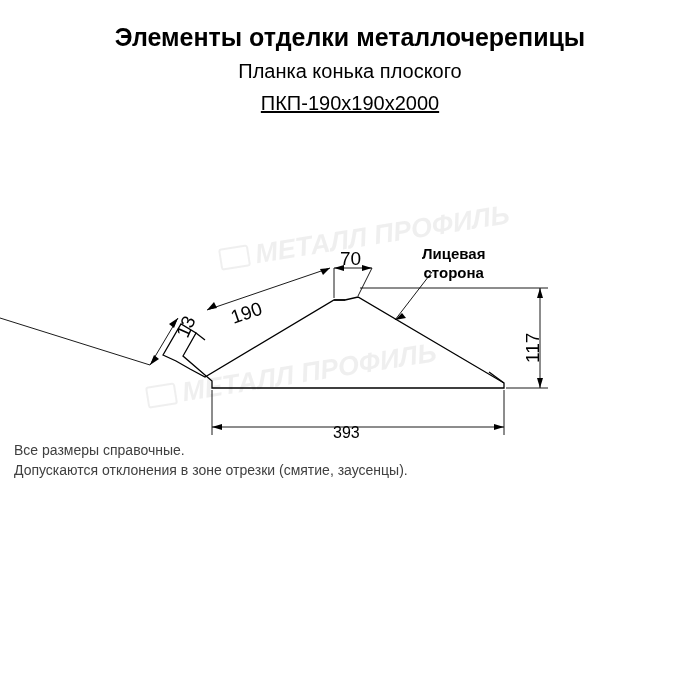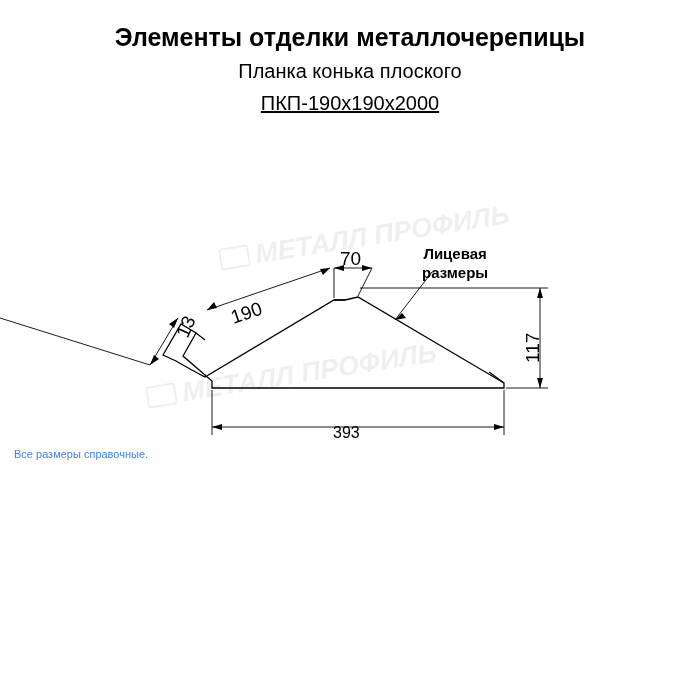--- a/index.html
+++ b/index.html
@@ -95,24 +95,24 @@
   .face-label {
     position: absolute;
     font-size: 15px;
     font-weight: bold;
     line-height: 19px;
     white-space: nowrap;
   }
   .footer {
     position: absolute;
     left: 14px;
-    bottom: 28px;
-    font-size: 11px;
+    bottom: 12px;
+    font-size: 14px;
     line-height: 20px;
-    color: #3b82f6;
+    color: #404040;
   }
 </style>
 </head>
 <body>
 
 <div class="page">
 
   <div class="title-block">
     <div class="title-main">Элементы отделки металлочерепицы</div>
     <div class="title-sub">Планка конька плоского</div>
@@ -203,21 +203,22 @@
     </div>
     <div class="label label-rot-117" style="left:522px; top:183px;">
       <span>117</span>
     </div>
     <div class="label" style="left:333px; top:244px; font-size:16px;">
       <span>393</span>
     </div>
 
     <div class="face-label" style="left:422px; top:64px;text-align:center;">
       <div>Лицевая</div>
-      <div>размеры</div>
+      <div>сторона</div>
     </div>
   </div>
 
   <div class="footer">
     <div>Все размеры справочные.</div>
+    <div>Допускаются отклонения в зоне отрезки (смятие, заусенцы).</div>
   </div>
 
 </div>
 
 </body></html>

